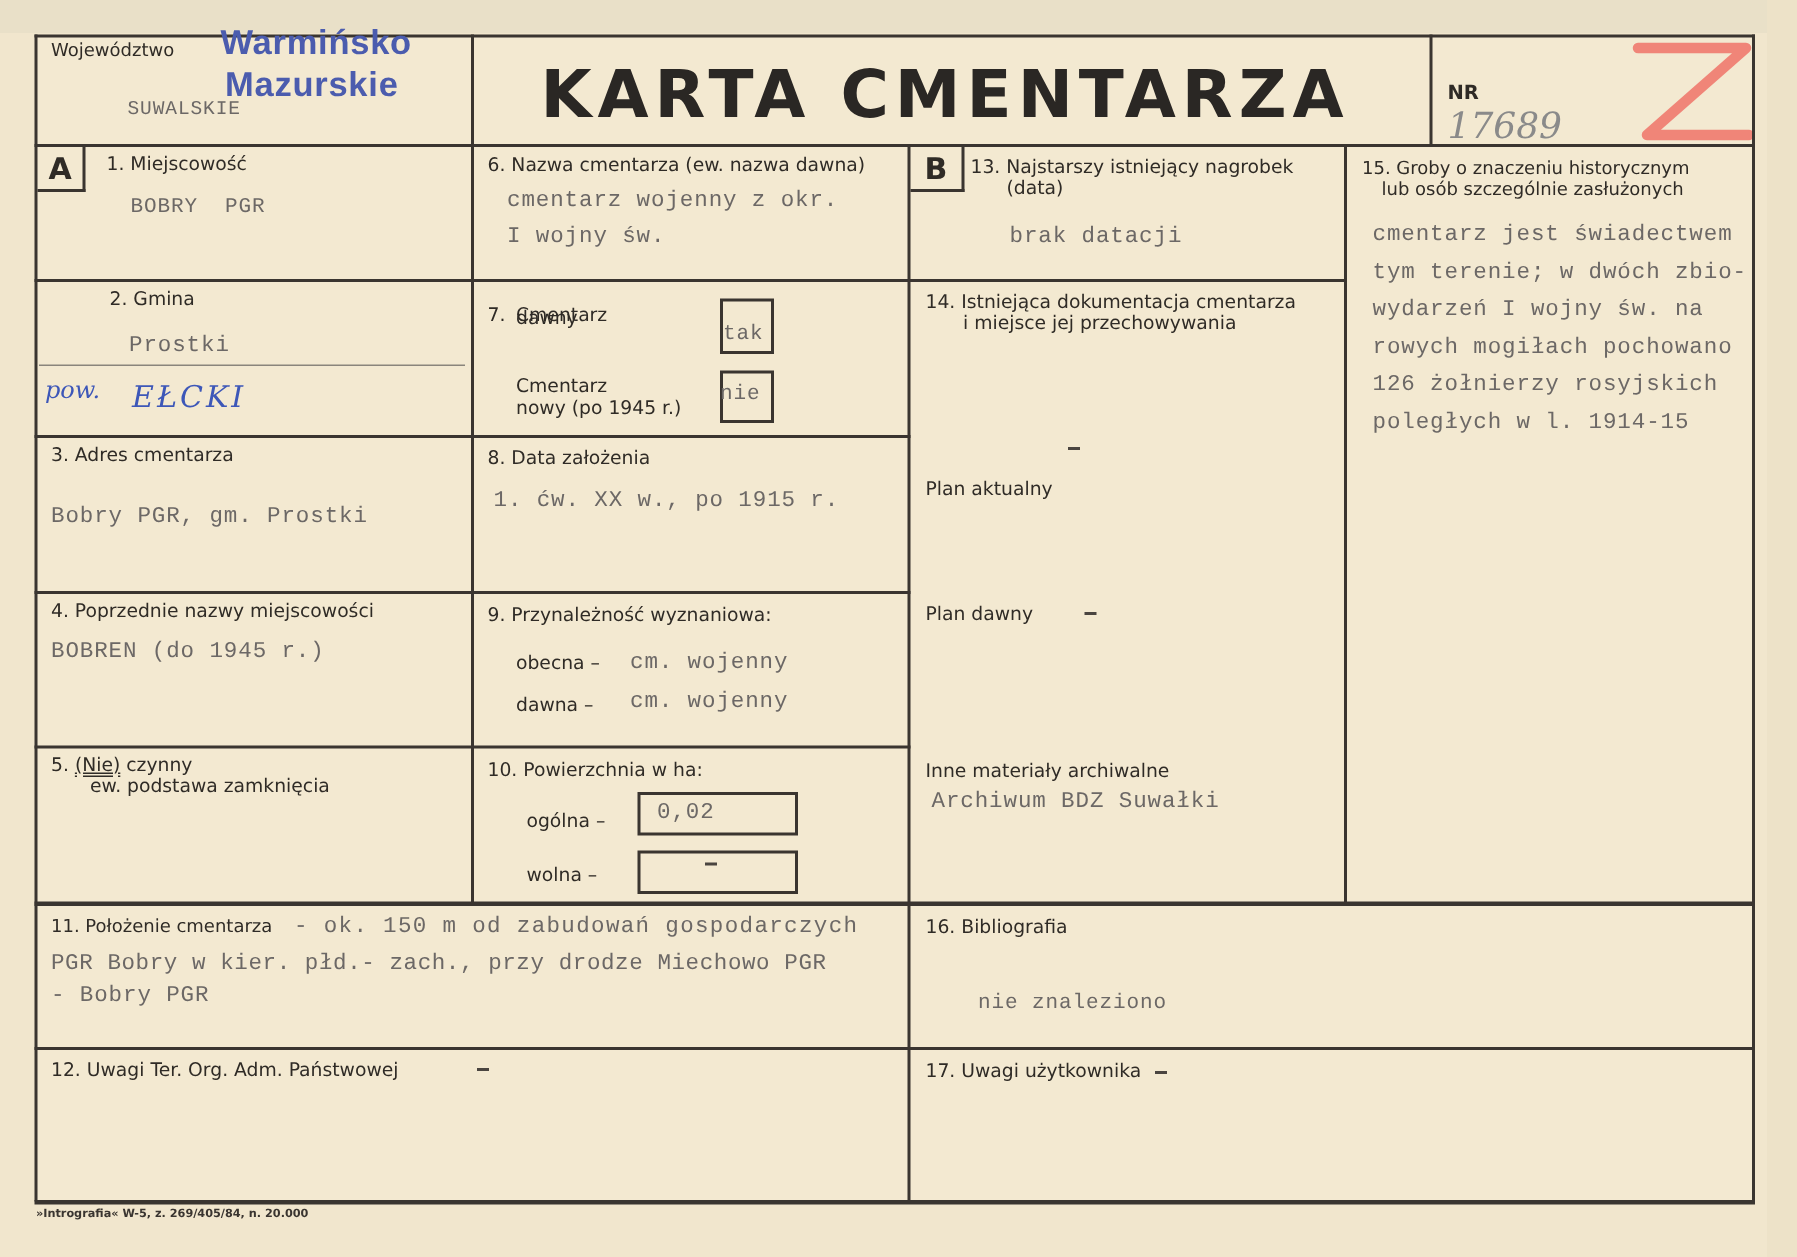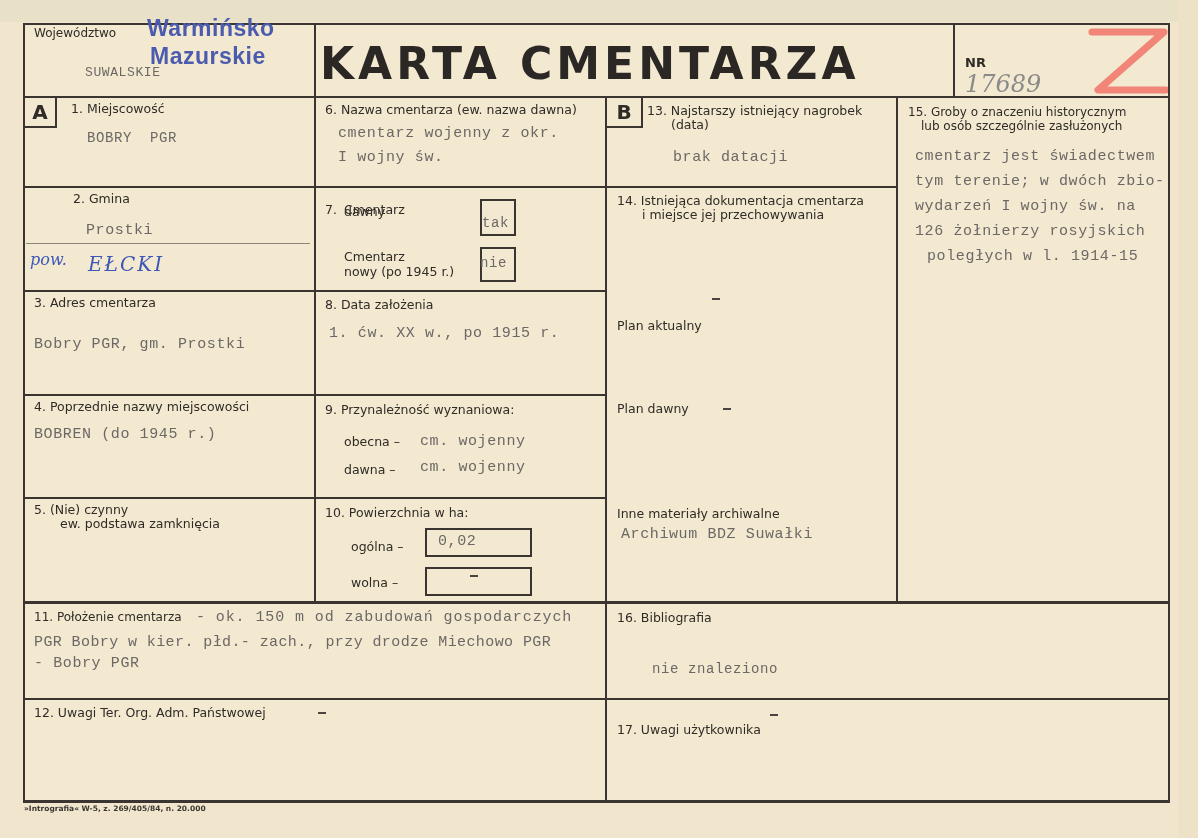--- a/index.html
+++ b/index.html
@@ -21,38 +21,38 @@
   .typed {
     position: absolute; font-family: "Liberation Mono", "DejaVu Sans Mono", monospace;
     font-size: 15px; color: #6c6866; letter-spacing: 0.6px; line-height: 25px; white-space: pre;
   }
   .box { position: absolute; border: 2px solid #3a3530; }
   .letterbox {
     position: absolute; width: 30px; height: 28px; border-right: 2px solid #3a3530; border-bottom: 2px solid #3a3530;
     font-weight: bold; font-size: 20px; text-align: center; line-height: 28px;
   }
   .title {
-    position: absolute; left: 320px; top: 38px; width: 620px; text-align: left;
+    position: absolute; left: 320px; top: 38px; width: 620px; text-align: center;
     font-family: "DejaVu Sans", sans-serif; font-weight: bold; font-size: 44px; letter-spacing: 4px;
     color: #2a2724;
   }
   .stamp {
     position: absolute; font-family: "Liberation Sans", sans-serif; font-weight: bold;
     color: #4b5cae; font-size: 23px; line-height: 24px; letter-spacing: 0.5px;
   }
   .hand {
     position: absolute; font-family: "DejaVu Serif", serif; font-style: italic; color: #3d57b8;
   }
   .nr-hand { position: absolute; font-family: "DejaVu Serif", serif; font-style: italic; color: #8a8a8a; font-size: 24px; }
   .redz {
     position: absolute; left: 1088px; top: 26px; width: 80px; height: 72px;
   }
   .footer { position: absolute; left: 24px; top: 804px; font-size: 7.5px; font-weight: bold; color: #3a3530; }
   .dash { position: absolute; width: 8px; height: 2px; background: #4a4540; }
-  .uline { text-decoration-style: double; margin-top: 11px; }
+  .uline { text-decoration: underline; text-decoration-style: double; margin-top: 11px; }
 </style>
 </head>
 <body>
 
 <div class="paper-top"></div>
 <div class="paper-edge-right"></div>
 
 <div class="card"></div>
 
 <div class="line" style="left:23px;top:23px;width:1147px;height:2px;"></div>
@@ -172,23 +172,24 @@
 
 <div class="lbl" style="left:617px;top:506px;">Inne materiały archiwalne</div>
 <div class="typed" style="left:621px;top:522px;">Archiwum BDZ Suwałki</div>
 
 <div class="lbl" style="left:908px;top:105px;font-size:12px;">15. Groby o znaczeniu historycznym</div>
 <div class="lbl" style="left:921px;top:119px;font-size:12px;">lub osób szczególnie zasłużonych</div>
 <div style="position:absolute;left:915px;top:144px;">
   <div class="typed" style="position:relative;">cmentarz jest świadectwem</div>
   <div class="typed" style="position:relative;">tym terenie; w dwóch zbio-</div>
   <div class="typed" style="position:relative;">wydarzeń I wojny św. na</div>
+  <div class="typed" style="position:relative;">rowych mogiłach pochowano</div>
   <div class="typed" style="position:relative;">126 żołnierzy rosyjskich</div>
-  <div class="typed" style="position:relative;margin-left:12px;">poległych w l. 1914-15</div>
+  <div class="typed" style="position:relative;">poległych w l. 1914-15</div>
 </div>
 
 <div class="lbl" style="left:617px;top:610px;">16. Bibliografia</div>
 <div class="typed" style="left:652px;top:657px;font-size:14px;">nie znaleziono</div>
 
-<div class="lbl" style="left:617px;top:706px;margin-top:16px;">17. Uwagi użytkownika</div>
+<div class="lbl" style="left:617px;top:706px;">17. Uwagi użytkownika</div>
 <div class="dash" style="left:770px;top:714px;"></div>
 
 <div class="footer">»Intrografia« W-5, z. 269/405/84, n. 20.000</div>
 
 </body></html>

